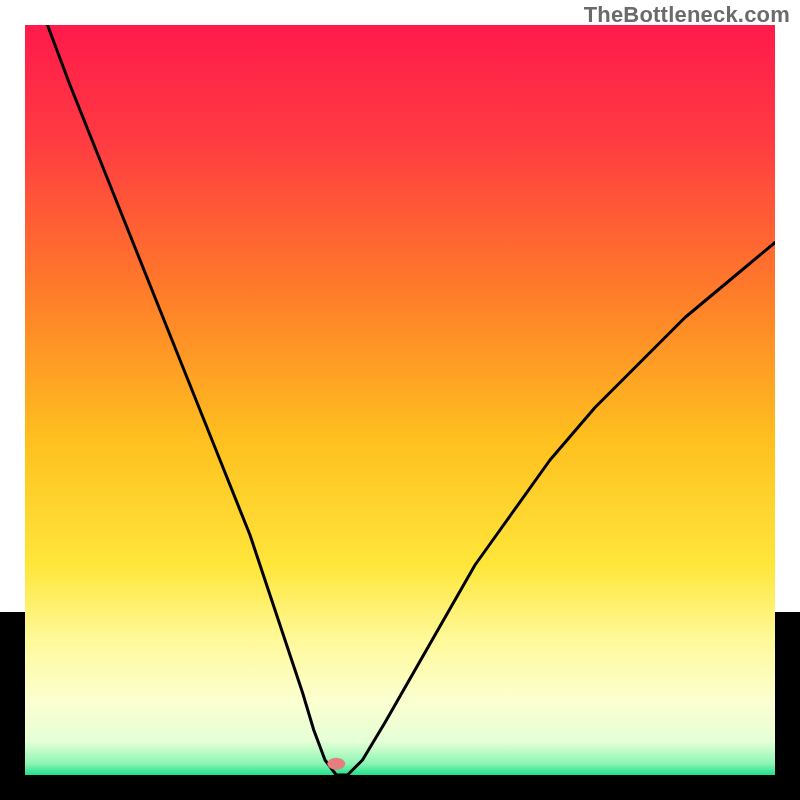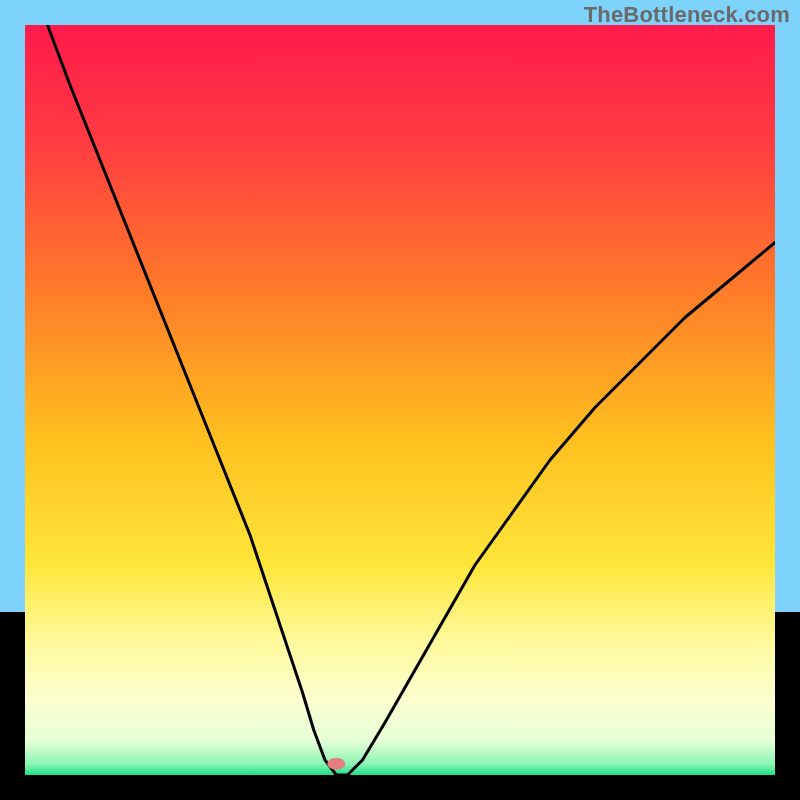--- a/index.html
+++ b/index.html
@@ -8,21 +8,21 @@
     width: 800px;
     height: 800px;
     background: #000;
     font-family: Arial, Helvetica, sans-serif;
     overflow: hidden;
   }
   .frame {
     position: relative;
     width: 800px;
     height: 612px;
-    background: #7dd3fc;
+    background: #ffffff;
   }
   .watermark {
     position: absolute;
     top: 2px;
     right: 10px;
     color: #6a6a6a;
     font-size: 22px;
     font-weight: 600;
     letter-spacing: 0.2px;
     z-index: 10;

